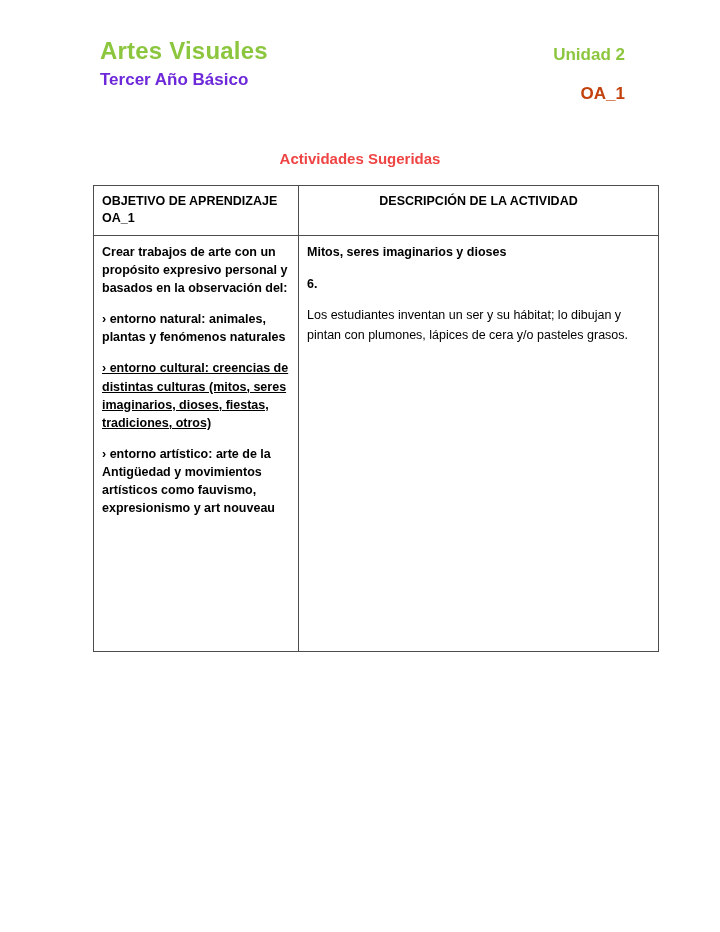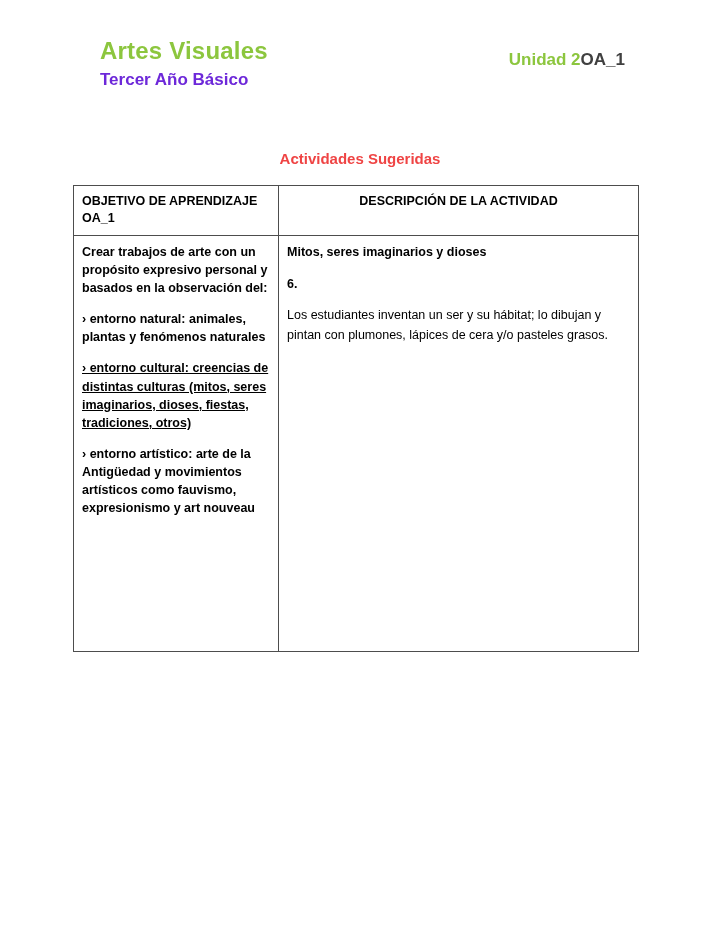--- a/index.html
+++ b/index.html
@@ -46,53 +46,54 @@
   }
   .title-sub {
     font-size: 17px;
     font-weight: bold;
     color: #6d28d9;
     margin-top: 7px;
     line-height: 1.1;
   }
   .header-right {
     display: flex;
+    flex-direction: column;
     align-items: flex-end;
     padding-top: 6px;
   }
   .unit-text {
     font-size: 17px;
     font-weight: bold;
     color: #8cc63e;
     line-height: 1.35;
   }
   .oa-text {
     font-size: 17px;
     font-weight: bold;
-    color: #404040;
-    line-height: 1.35;
-    margin-top: 5px;
+    color: #c2410c;
+    line-height: 1.35;
+    margin-top: 16px;
   }
 
   
   .section-title {
     position: absolute;
     left: 0;
     right: 0;
     top: 150px;
     text-align: center;
     font-size: 15px;
     font-weight: bold;
     color: #ef4444;
   }
 
   
   .table-wrap {
     position: absolute;
-    left: 73px;
+    left: 93px;
     top: 185px;
     width: 566px;
     border-radius: 14px;
   }
   table.activities {
     width: 100%;
     border-collapse: collapse;
     table-layout: fixed;
   }
   table.activities td,

